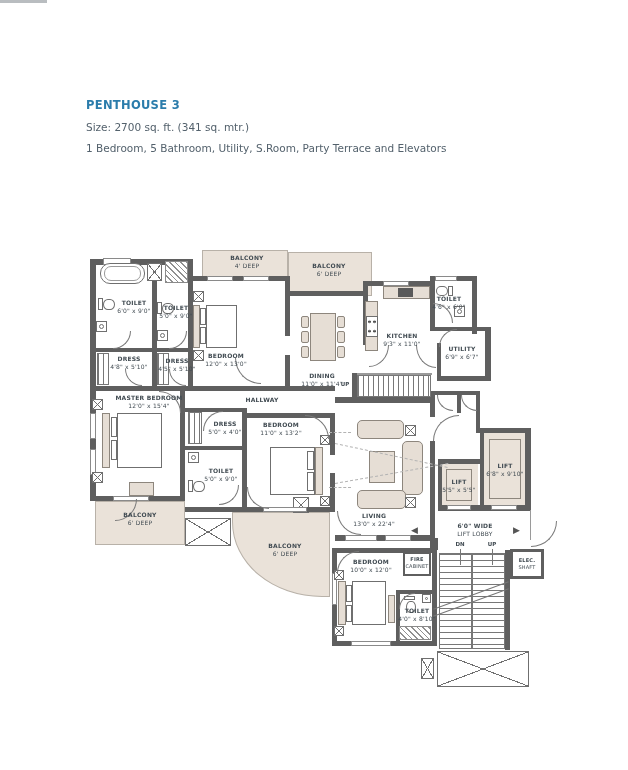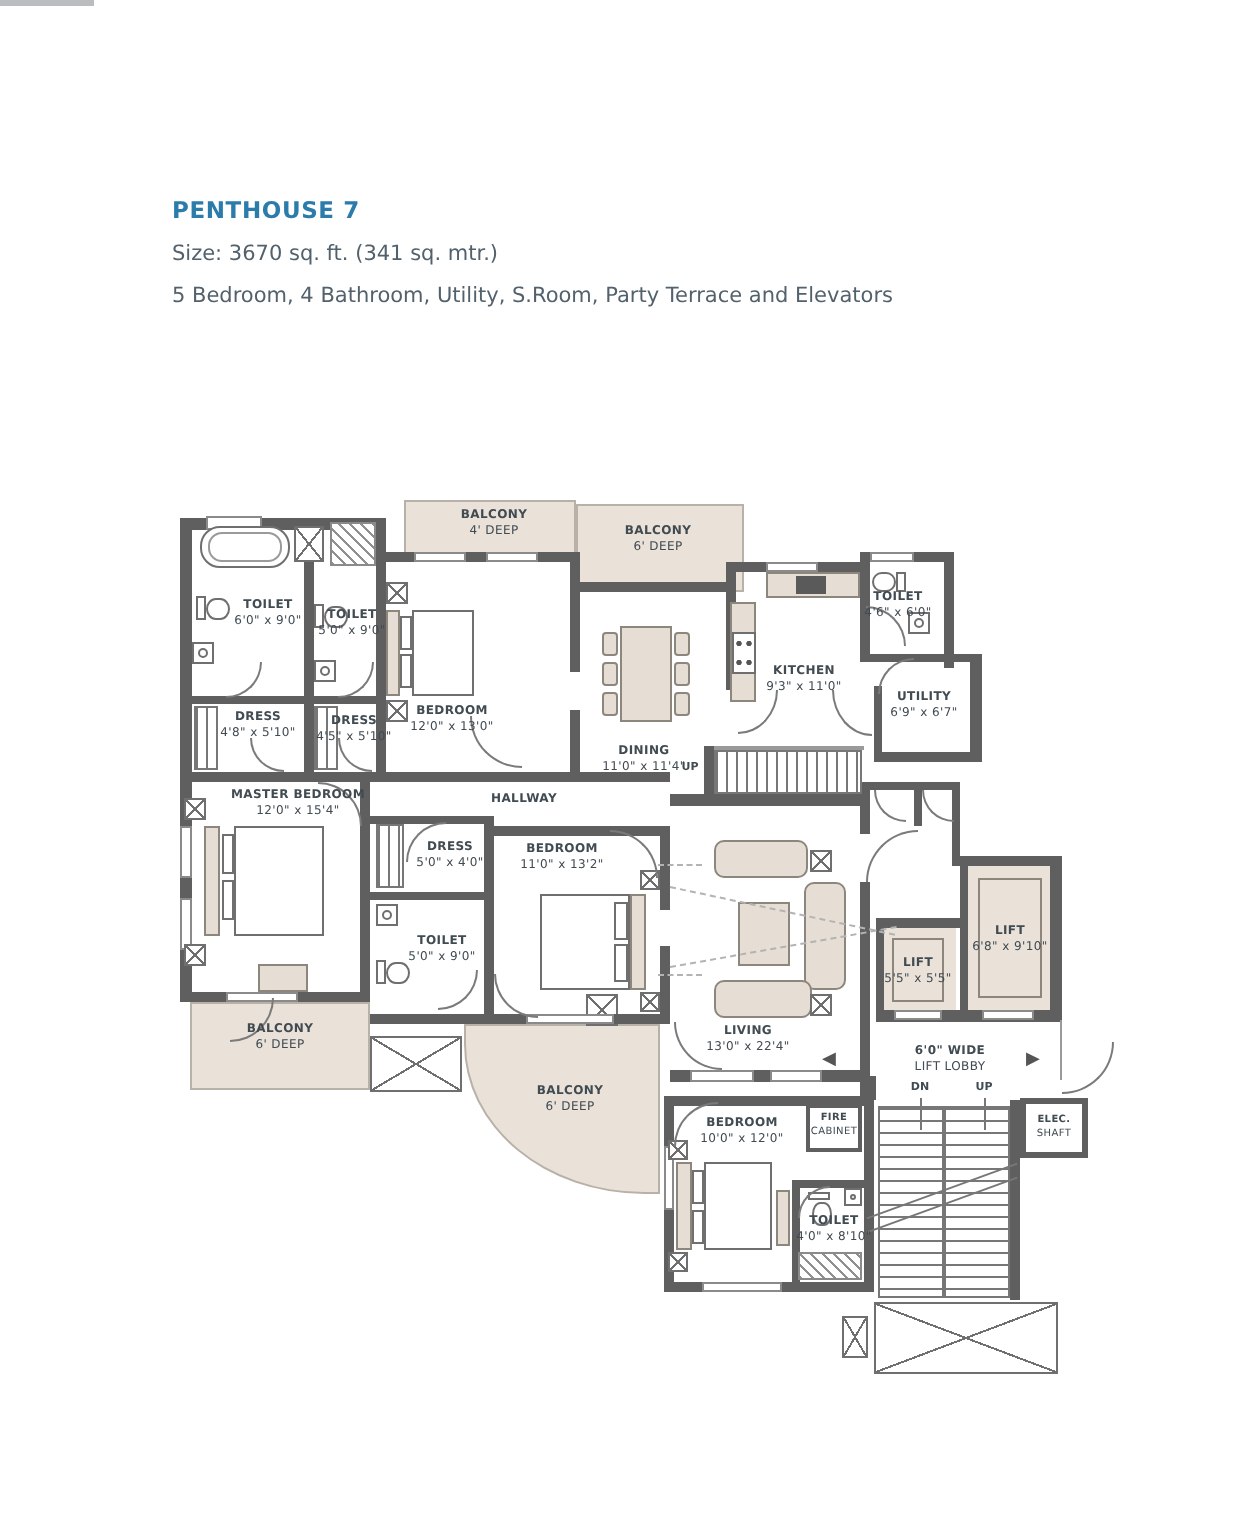--- a/index.html
+++ b/index.html
@@ -45,23 +45,23 @@
 .rot1{transform:rotate(-20deg);background:#777;height:1px}
 .dr1{transform:rotate(12deg);transform-origin:left center}
 .dr2{transform:rotate(-10deg);transform-origin:left center}
 </style>
 </head>
 <body>
 
 <div class="topbar"></div>
 
 <div class="hdr">
-  <div class="t">PENTHOUSE 7</div>
-  <div class="l">Size: 3670 sq. ft. (341 sq. mtr.)</div>
-  <div class="l">5 Bedroom, 4 Bathroom, Utility, S.Room, Party Terrace and Elevators</div>
+  <div class="t">PENTHOUSE 3</div>
+  <div class="l">Size: 2700 sq. ft. (341 sq. mtr.)</div>
+  <div class="l">1 Bedroom, 5 Bathroom, Utility, S.Room, Party Terrace and Elevators</div>
 </div>
 
 <div class="plan">
 
   <div class="bal" style="left:117px;top:5px;width:86px;height:28px"></div>
   <div class="bal" style="left:203px;top:7px;width:84px;height:44px"></div>
   <div class="bal" style="left:10px;top:256px;width:90px;height:44px"></div>
   <div class="bal" style="left:147px;top:267px;width:98px;height:85px;border-bottom-left-radius:90px 75px"></div>
   <div class="xb" style="left:100px;top:273px;width:46px;height:28px"></div>
   <div class="xb" style="left:208px;top:252px;width:16px;height:16px"></div>

